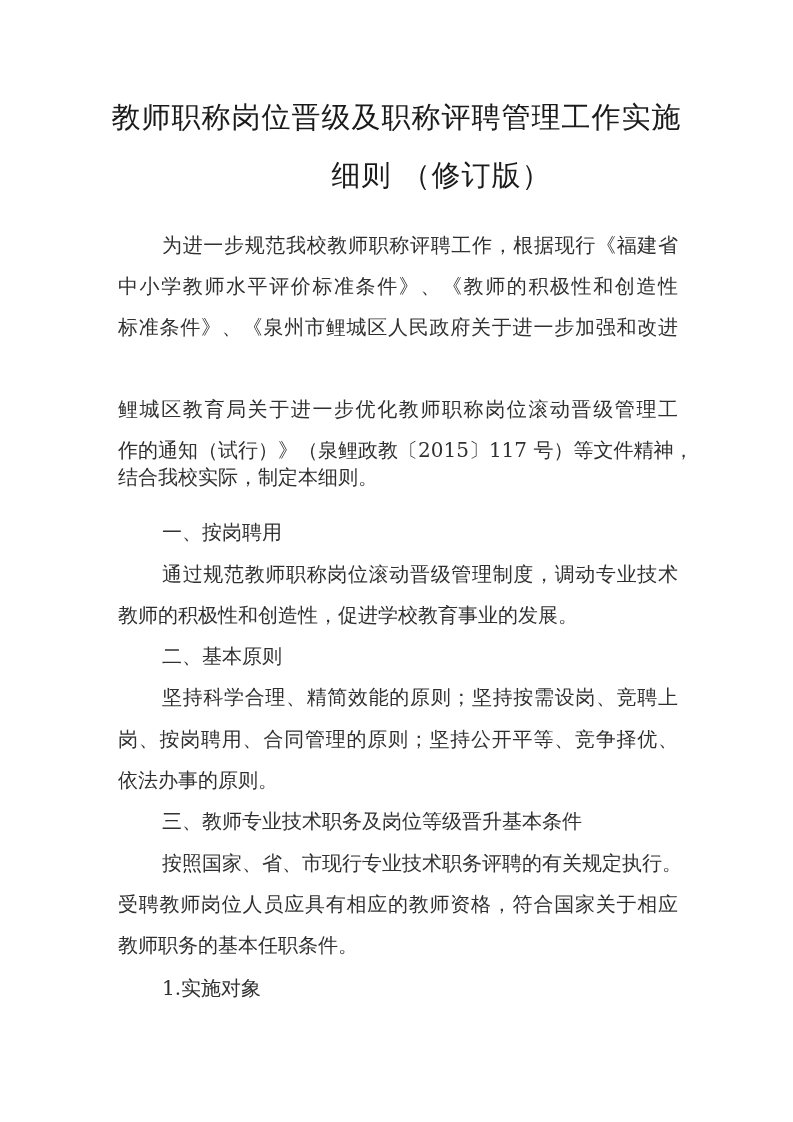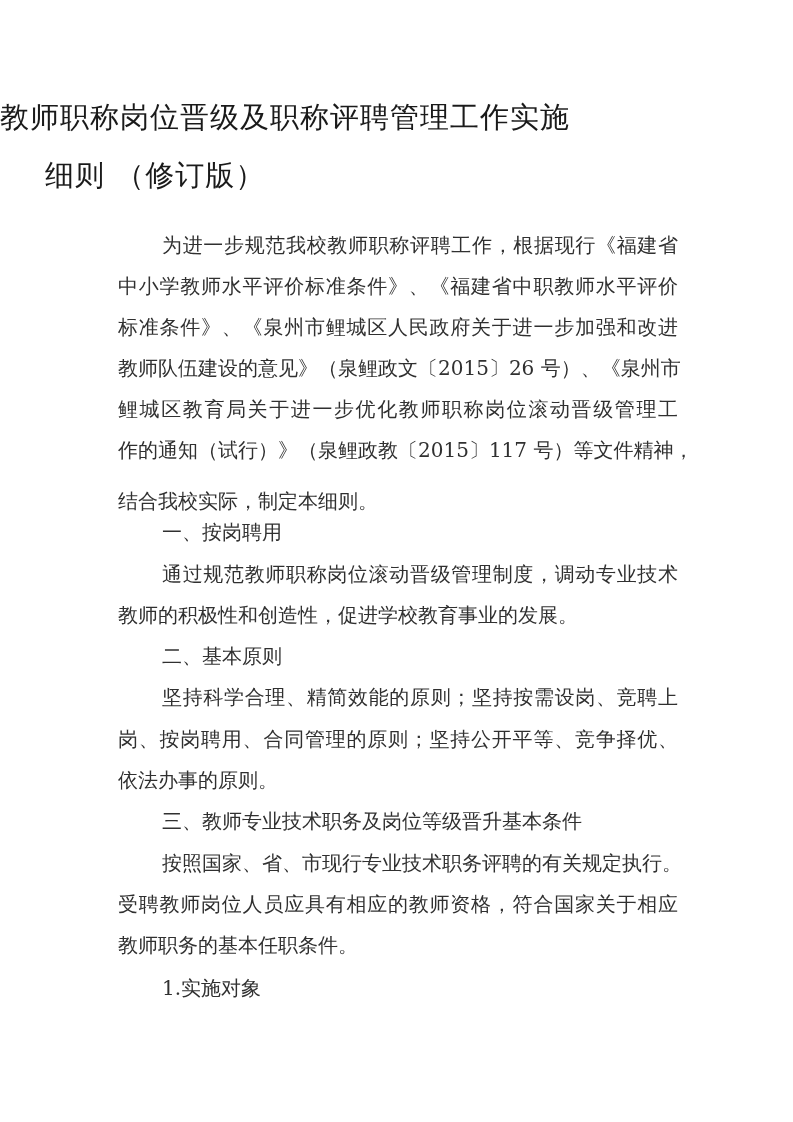--- a/index.html
+++ b/index.html
@@ -1,42 +1,41 @@
 <!DOCTYPE html>
 <html><head>
 <meta charset="utf-8">
 <style>
   html, body { margin: 0; padding: 0; background: #ffffff; }
   body { width: 793px; height: 1122px; position: relative; overflow: hidden;
          font-family: "DejaVu Serif", "Liberation Serif", serif; color: #2a2a2a; }
   .page { position: absolute; left: 0; top: 0; width: 793px; height: 1122px; background: #fff; }
-  .title { position: absolute; left: 0; width: 793px; text-align: left;
+  .title { position: absolute; left: 0; width: 793px; text-align: center;
            font-family: "DejaVu Sans", "Liberation Sans", sans-serif;
            font-size: 29px; color: #1a1a1a; letter-spacing: 1px; white-space: nowrap; }
   .title.l1 { top: 98px; }
   .title.l2 { top: 156px; padding-left: 45px; }
   .line { position: absolute; left: 118px; width: 560px; font-size: 20px;
           white-space: nowrap; text-align: justify; text-align-last: justify; color: #303030; }
   .line.ind { left: 162px; width: 516px; }
   .line.last { text-align-last: left; }
 </style>
 </head>
 <body>
 
 <div class="page">
   <div class="title l1">教师职称岗位晋级及职称评聘管理工作实施</div>
   <div class="title l2">细则 （修订版）</div>
 
   <div class="line ind" style="top:232px">为进一步规范我校教师职称评聘工作，根据现行《福建省</div>
-  <div class="line" style="top:273px">中小学教师水平评价标准条件》、《福建省中职教师水平评价</div>
+  <div class="line" style="top:273px">中小学教师水平评价标准条件》、《教师的积极性和创造性</div>
   <div class="line" style="top:314px">标准条件》、《泉州市鲤城区人民政府关于进一步加强和改进</div>
-  <div class="line" style="top:355px">教师队伍建设的意见》（泉鲤政文〔2015〕26 号）、《泉州市</div>
   <div class="line" style="top:396px">鲤城区教育局关于进一步优化教师职称岗位滚动晋级管理工</div>
   <div class="line" style="top:437px">作的通知（试行）》（泉鲤政教〔2015〕117 号）等文件精神，</div>
-  <div class="line last" style="top:488px">结合我校实际，制定本细则。</div>
+  <div class="line last" style="top:464px">结合我校实际，制定本细则。</div>
 
   <div class="line ind last" style="top:519px">一、按岗聘用</div>
 
   <div class="line last" style="top:602px">教师的积极性和创造性，促进学校教育事业的发展。</div>
   <div class="line ind" style="top:561px">通过规范教师职称岗位滚动晋级管理制度，调动专业技术</div>
 
   <div class="line ind" style="top:684px">坚持科学合理、精简效能的原则；坚持按需设岗、竞聘上</div>
 
   <div class="line ind last" style="top:643px">二、基本原则</div>
   <div class="line last" style="top:767px">依法办事的原则。</div>

